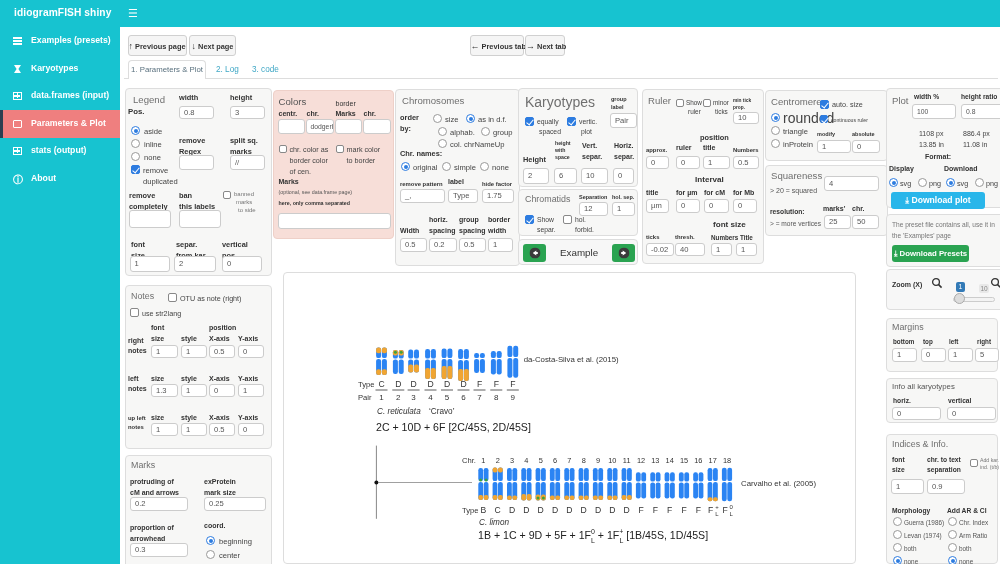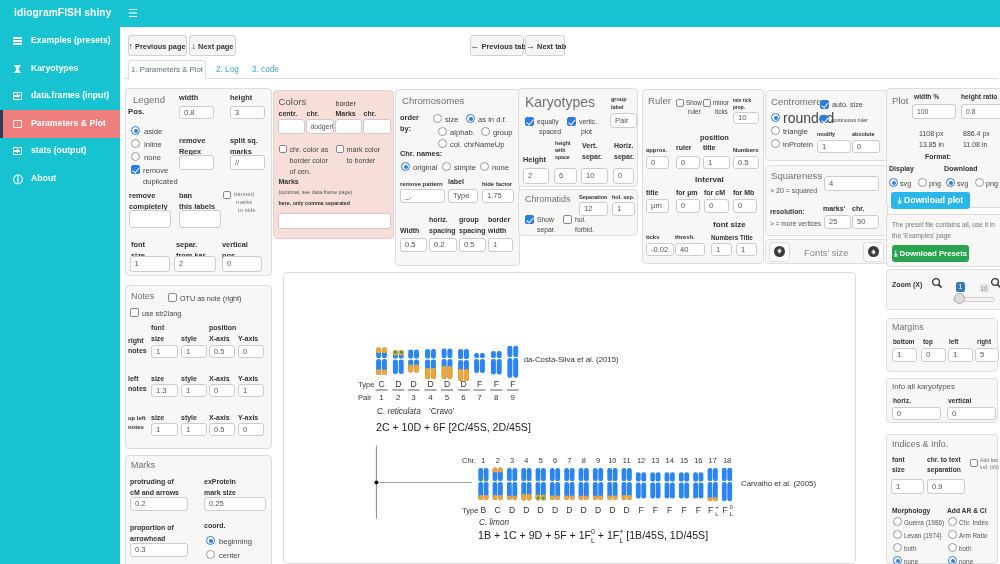--- a/index.html
+++ b/index.html
@@ -233,20 +233,35 @@
 <div class="lb" style="left:93px;top:3px;font-size:5.5px">hol. sep.</div>
 <div class="in" style="left:60px;top:12px;width:29px;height:14px;font-size:7.6px;line-height:12px">12</div>
 <div class="in" style="left:93px;top:12px;width:23px;height:14px;font-size:7.6px;line-height:12px">1</div>
 <span class="ck on" style="left:6px;top:25px;width:9px;height:9px"></span>
 <div class="nt" style="left:18px;top:25px;font-size:6.8px;color:#444">Show</div>
 <div class="nt" style="left:18px;top:35px;font-size:6.8px;color:#444">separ.</div>
 <span class="ck" style="left:44px;top:25px;width:9px;height:9px"></span>
 <div class="nt" style="left:56px;top:25px;font-size:6.8px;color:#444">hol.</div>
 <div class="nt" style="left:56px;top:35px;font-size:6.8px;color:#444">forbid.</div>
 </div>
+<div class="pn" style="left:518px;top:239px;width:120px;height:26px;background:#f7f7f7;border-color:#ddd;border-radius:4px;">
+<div style="position:absolute;left:4px;top:4px;width:23px;height:18px;background:#2aa351;border-radius:3px;">
+        <svg width="11" height="11" style="position:absolute;left:50%;top:50%;transform:translate(-50%,-50%)">
+          <circle cx="5.5" cy="5.5" r="5.5" fill="#3b3b3b"></circle>
+          <path d="M3.2 5.5 L6.8 3.1 V4.6 H8.3 V6.4 H6.8 V7.9 Z" fill="#fff"></path>
+        </svg>
+      </div>
+<div class="nt" style="left:41px;top:8px;font-size:9.8px;color:#333">Example</div>
+<div style="position:absolute;left:93px;top:4px;width:23px;height:18px;background:#2aa351;border-radius:3px;">
+        <svg width="11" height="11" style="position:absolute;left:50%;top:50%;transform:translate(-50%,-50%)">
+          <circle cx="5.5" cy="5.5" r="5.5" fill="#3b3b3b"></circle>
+          <path d="M7.8 5.5 L4.2 3.1 V4.6 H2.7 V6.4 H4.2 V7.9 Z" fill="#fff"></path>
+        </svg>
+      </div>
+</div>
 <div class="pn" style="left:642px;top:89px;width:122px;height:175px;background:#f7f7f6;border-color:#ddd;border-radius:4px;">
 <div class="ti" style="left:5px;top:5px;font-size:9.6px;color:#6f6f6f">Ruler</div>
 <span class="ck" style="left:33px;top:9px;width:8px;height:8px"></span>
 <div class="nt" style="left:43px;top:8px;font-size:6.4px;color:#444">Show</div>
 <div class="nt" style="left:45px;top:17px;font-size:6.4px;color:#444">ruler</div>
 <span class="ck" style="left:60px;top:9px;width:8px;height:8px"></span>
 <div class="nt" style="left:70px;top:8px;font-size:6.4px;color:#444">minor</div>
 <div class="nt" style="left:72px;top:17px;font-size:6.4px;color:#444">ticks</div>
 <div class="lb" style="left:90px;top:7px;font-size:4.8px">min tick</div>
 <div class="lb" style="left:90px;top:14px;font-size:4.8px">prop.</div>
@@ -299,35 +314,20 @@
 <div class="ti" style="left:5px;top:4px;font-size:9.6px;color:#6f6f6f">Squareness</div>
 <div class="nt" style="left:4px;top:20px;font-size:7.0px;color:#555">&gt; 20 = squared</div>
 <div class="in" style="left:58px;top:10px;width:55px;height:15px;font-size:7.6px;line-height:13px">4</div>
 <div class="lb" style="left:57px;top:39px;font-size:7.0px">marks'</div>
 <div class="lb" style="left:86px;top:39px;font-size:7.0px">chr.</div>
 <div class="lb" style="left:4px;top:42px;font-size:6.7px">resolution:</div>
 <div class="nt" style="left:4px;top:53px;font-size:6.6px;color:#555">&gt; = more vertices</div>
 <div class="in" style="left:58px;top:49px;width:27px;height:14px;font-size:7.6px;line-height:12px">25</div>
 <div class="in" style="left:86px;top:49px;width:27px;height:14px;font-size:7.6px;line-height:12px">50</div>
 </div>
-<div class="pn" style="left:765px;top:239px;width:123px;height:25px;background:#f7f7f7;border-color:#ddd;border-radius:4px;">
-<div style="position:absolute;left:3px;top:2px;width:21px;height:20px;background:#fbfbfb;border:1px solid #ddd;border-radius:3px;">
-        <svg width="12" height="12" style="position:absolute;left:50%;top:50%;transform:translate(-50%,-50%)">
-          <circle cx="5.5" cy="5.5" r="5.5" fill="#3b3b3b"></circle>
-          <path d="M5.5 7.8 L3.1 4.2 H4.6 V2.7 H6.4 V4.2 H7.9 Z" fill="#fff"></path>
-        </svg>
-      </div>
-<div class="nt" style="left:38px;top:8px;font-size:9.4px;color:#888">Fonts' size</div>
-<div style="position:absolute;left:97px;top:2px;width:21px;height:20px;background:#fbfbfb;border:1px solid #ddd;border-radius:3px;">
-        <svg width="12" height="12" style="position:absolute;left:50%;top:50%;transform:translate(-50%,-50%)">
-          <circle cx="5.5" cy="5.5" r="5.5" fill="#3b3b3b"></circle>
-          <path d="M5.5 3.2 L3.1 6.8 H4.6 V8.3 H6.4 V6.8 H7.9 Z" fill="#fff"></path>
-        </svg>
-      </div>
-</div>
 <div class="pn" style="left:886px;top:88px;width:118px;height:120px;background:#f7f7f6;border-color:#ddd;border-radius:4px;">
 <div class="ti" style="left:5px;top:6px;font-size:9.6px;color:#6f6f6f">Plot</div>
 <div class="lb" style="left:27px;top:4px;font-size:6.7px">width %</div>
 <div class="lb" style="left:74px;top:4px;font-size:6.7px">height ratio</div>
 <div class="in" style="left:25px;top:15px;width:44px;height:15px;font-size:6.8px;line-height:13px">100</div>
 <div class="in" style="left:74px;top:15px;width:44px;height:15px;font-size:6.8px;line-height:13px">0.8</div>
 <div class="nt" style="left:32px;top:40px;font-size:7.0px;color:#444">1108 px</div>
 <div class="nt" style="left:76px;top:40px;font-size:7.0px;color:#444">886.4 px</div>
 <div class="nt" style="left:32px;top:51px;font-size:7.0px;color:#444">13.85 in</div>
 <div class="nt" style="left:76px;top:51px;font-size:7.0px;color:#444">11.08 in</div>
@@ -335,21 +335,21 @@
 <div class="lb" style="left:2px;top:76px;font-size:7.0px">Display</div>
 <div class="lb" style="left:57px;top:76px;font-size:7.0px">Download</div>
 <span class="rd on" style="left:2px;top:89px;width:9px;height:9px"></span>
 <div class="nt" style="left:13px;top:90px;font-size:7.2px;color:#444">svg</div>
 <span class="rd" style="left:31px;top:89px;width:9px;height:9px"></span>
 <div class="nt" style="left:42px;top:90px;font-size:7.2px;color:#444">png</div>
 <span class="rd on" style="left:59px;top:89px;width:9px;height:9px"></span>
 <div class="nt" style="left:70px;top:90px;font-size:7.2px;color:#444">svg</div>
 <span class="rd" style="left:88px;top:89px;width:9px;height:9px"></span>
 <div class="nt" style="left:99px;top:90px;font-size:7.2px;color:#444">png</div>
-<div style="position:absolute;left:4px;top:103px;width:79px;height:17px;background:#29b6ea;border-radius:3px;color:#fff;font-weight:bold;font-size:8.6px;text-align:center;line-height:17px;white-space:nowrap">⤓ Download plot</div>
+<div style="position:absolute;left:4px;top:103px;width:94px;height:17px;background:#29b6ea;border-radius:3px;color:#fff;font-weight:bold;font-size:8.6px;text-align:center;line-height:17px;white-space:nowrap">⤓ Download plot</div>
 </div>
 <div class="pn" style="left:886px;top:214px;width:118px;height:53px;background:#f7f7f6;border-color:#ddd;border-radius:4px;">
 <div class="nt" style="left:5px;top:5px;font-size:6.6px;color:#777">The preset file contains all, use it in</div>
 <div class="nt" style="left:5px;top:16px;font-size:6.6px;color:#777">the 'Examples' page</div>
 <div style="position:absolute;left:5px;top:30px;width:77px;height:17px;background:#2aa351;border-radius:3px;color:#fff;font-weight:bold;font-size:7.8px;text-align:center;line-height:17px;white-space:nowrap">⤓ Download Presets</div>
 </div>
 <div class="pn" style="left:886px;top:269px;width:118px;height:41px;background:#f7f7f7;border-color:#ddd;border-radius:4px;">
 <div class="lb" style="left:5px;top:11px;font-size:7.0px">Zoom (X)</div>
 <svg style="position:absolute;left:44px;top:7px" width="12" height="12">
         <circle cx="5" cy="5" r="3.4" fill="none" stroke="#333" stroke-width="1.3"></circle>

